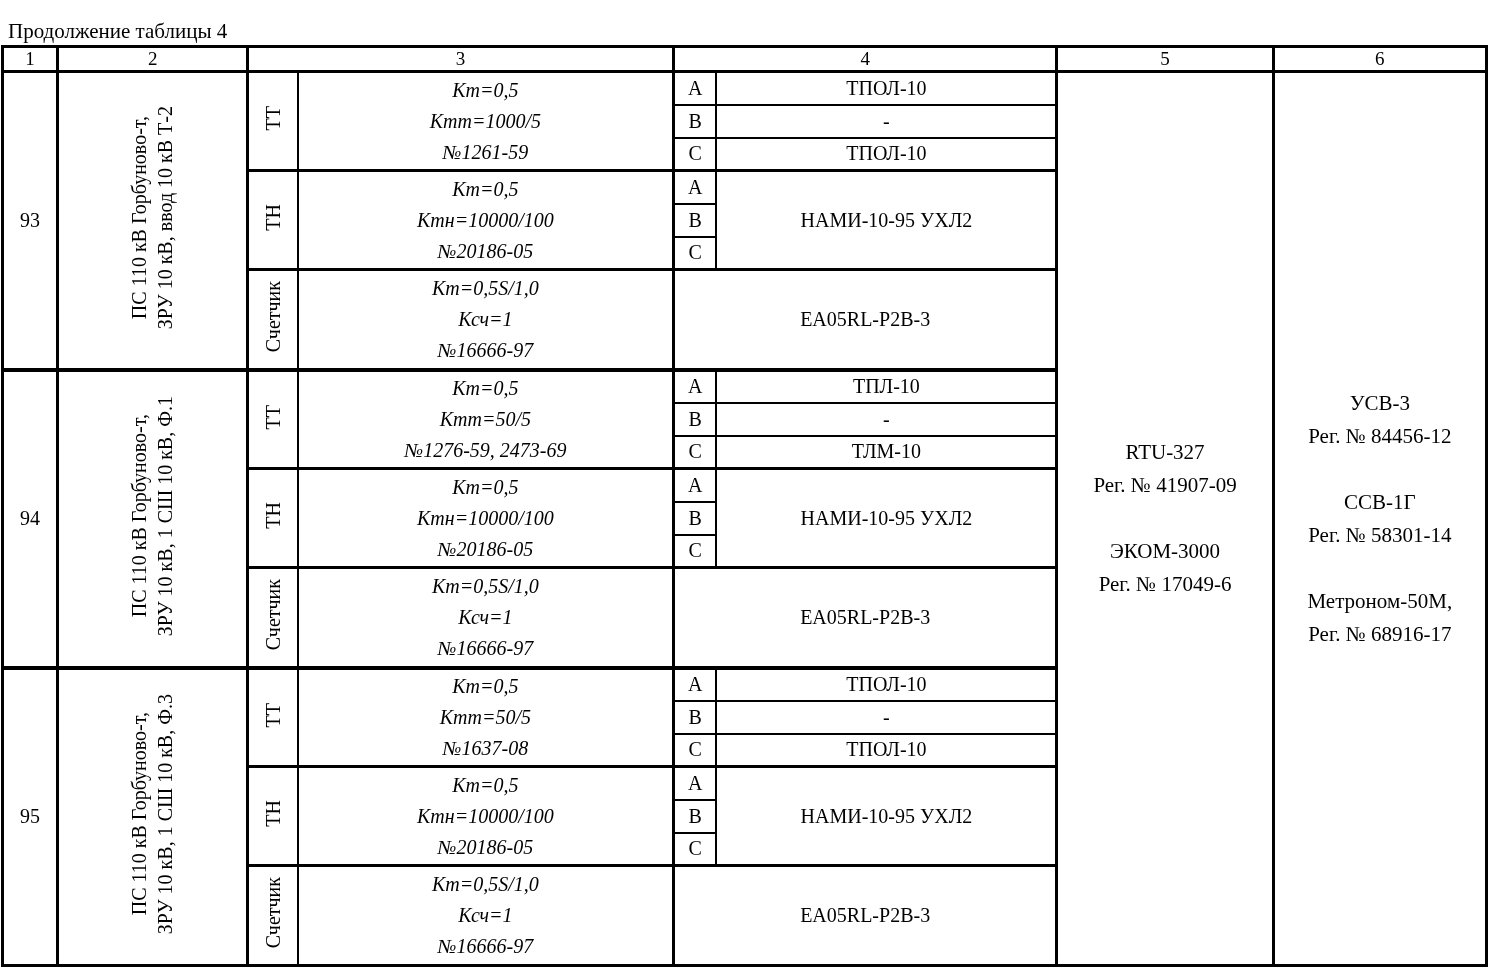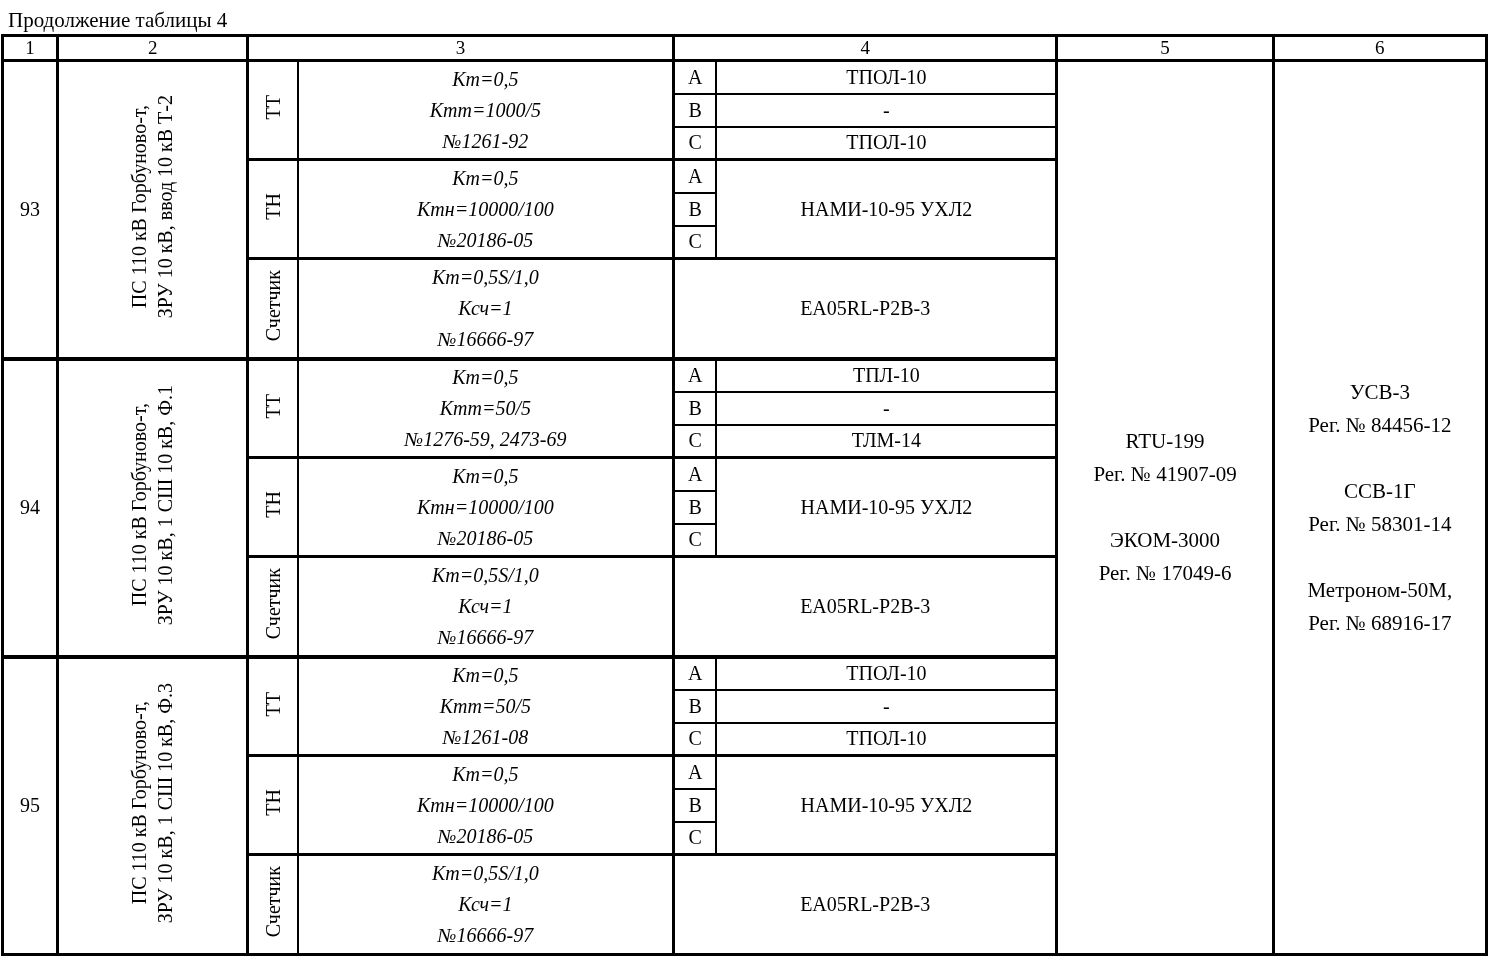--- a/index.html
+++ b/index.html
@@ -1,19 +1,19 @@
 <!DOCTYPE html>
 <html><head>
 <meta charset="utf-8">
 <style>
   * { box-sizing: border-box; }
   html,body { margin:0; padding:0; background:#fff; color:#000;
     font-family:"Liberation Serif","DejaVu Serif",serif; }
   body { width:1490px; height:971px; overflow:hidden; }
-  .title { font-size:21px; line-height:26px; margin:7px 0 1px 8px; }
+  .title { font-size:21px; line-height:26px; margin:18px 0 1px 8px; }
   table { border-collapse:collapse; table-layout:fixed; width:1487px; margin-left:1px;
     border:3px solid #000; }
   td, th { border:2px solid #000; padding:0; text-align:center; vertical-align:middle;
     font-size:20px; font-weight:normal; overflow:visible; }
   thead th { height:25px; font-size:19px; border-bottom-width:3px; }
   tr.h-phase { height:33px; }
   tr.h-meter { height:100px; }
   .bl3 { border-left-width:3px; }
   tr.sec-sep > td { border-top-width:3px; }
   tr.group-sep > td { border-top-width:4px; }
@@ -59,26 +59,26 @@
           <div>ПС 110 кВ Горбуново-т,</div>
           <div>ЗРУ 10 кВ, ввод 10 кВ Т-2</div>
         </div>
       </td>
       <td class="bl3" rowspan="3">
         <div class="vtext">ТТ</div>
       </td>
       <td class="c-params" rowspan="3">
         <div>Кт=0,5</div>
         <div>Ктт=1000/5</div>
-        <div>№1261-92</div>
+        <div>№1261-59</div>
       </td>
       <td class="c-phase bl3">А</td>
       <td>ТПОЛ-10</td>
       <td class="c-extra bl3" rowspan="21">
-        <div>RTU-199</div>
+        <div>RTU-327</div>
         <div>Рег. № 41907-09</div>
         <div></div>
         <div>ЭКОМ-3000</div>
         <div>Рег. № 17049-6</div>
       </td>
       <td class="c-extra bl3" rowspan="21">
         <div>УСВ-3</div>
         <div>Рег. № 84456-12</div>
         <div></div>
         <div>ССВ-1Г</div>
@@ -144,21 +144,21 @@
       </td>
       <td class="c-phase bl3">А</td>
       <td>ТПЛ-10</td>
     </tr>
     <tr class="h-phase">
       <td class="c-phase bl3">В</td>
       <td>-</td>
     </tr>
     <tr class="h-phase">
       <td class="c-phase bl3">С</td>
-      <td>ТЛМ-14</td>
+      <td>ТЛМ-10</td>
     </tr>
     <tr class="h-phase sec-sep">
       <td class="bl3" rowspan="3">
         <div class="vtext">ТН</div>
       </td>
       <td class="c-params" rowspan="3">
         <div>Кт=0,5</div>
         <div>Ктн=10000/100</div>
         <div>№20186-05</div>
       </td>
@@ -190,21 +190,21 @@
           <div>ПС 110 кВ Горбуново-т,</div>
           <div>ЗРУ 10 кВ, 1 СШ 10 кВ, Ф.3</div>
         </div>
       </td>
       <td class="bl3" rowspan="3">
         <div class="vtext">ТТ</div>
       </td>
       <td class="c-params" rowspan="3">
         <div>Кт=0,5</div>
         <div>Ктт=50/5</div>
-        <div>№1261-08</div>
+        <div>№1637-08</div>
       </td>
       <td class="c-phase bl3">А</td>
       <td>ТПОЛ-10</td>
     </tr>
     <tr class="h-phase">
       <td class="c-phase bl3">В</td>
       <td>-</td>
     </tr>
     <tr class="h-phase">
       <td class="c-phase bl3">С</td>

